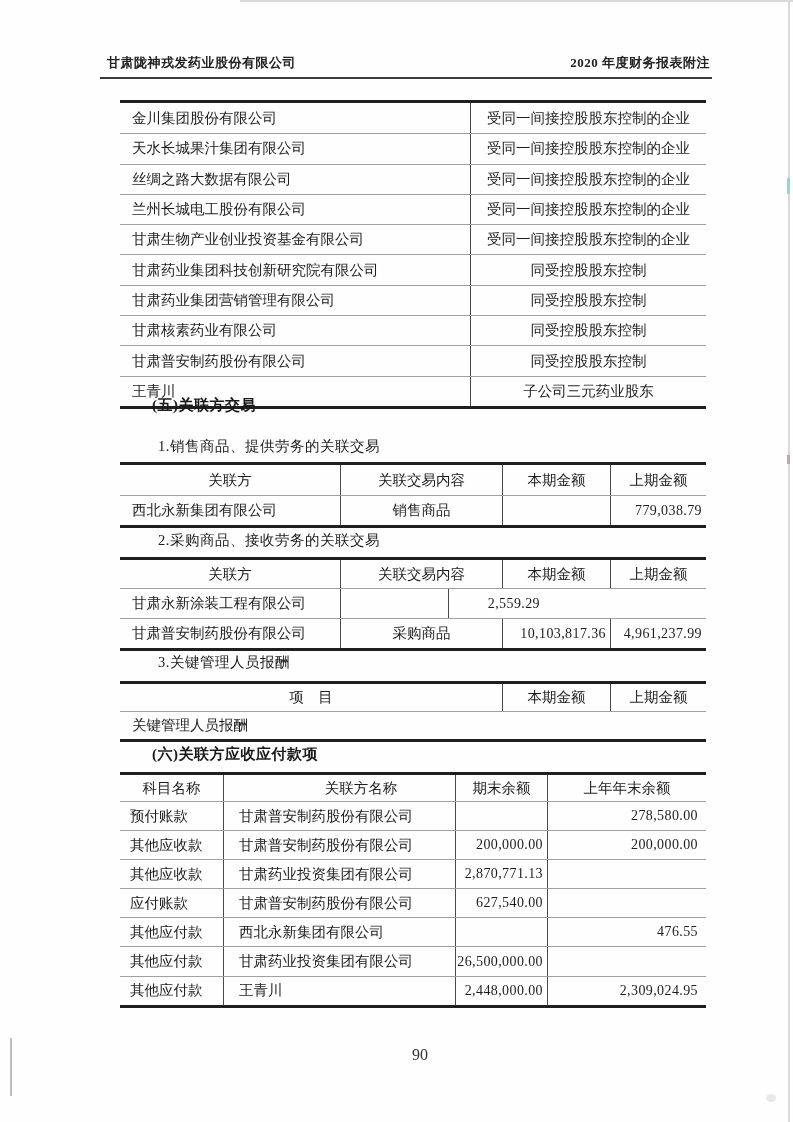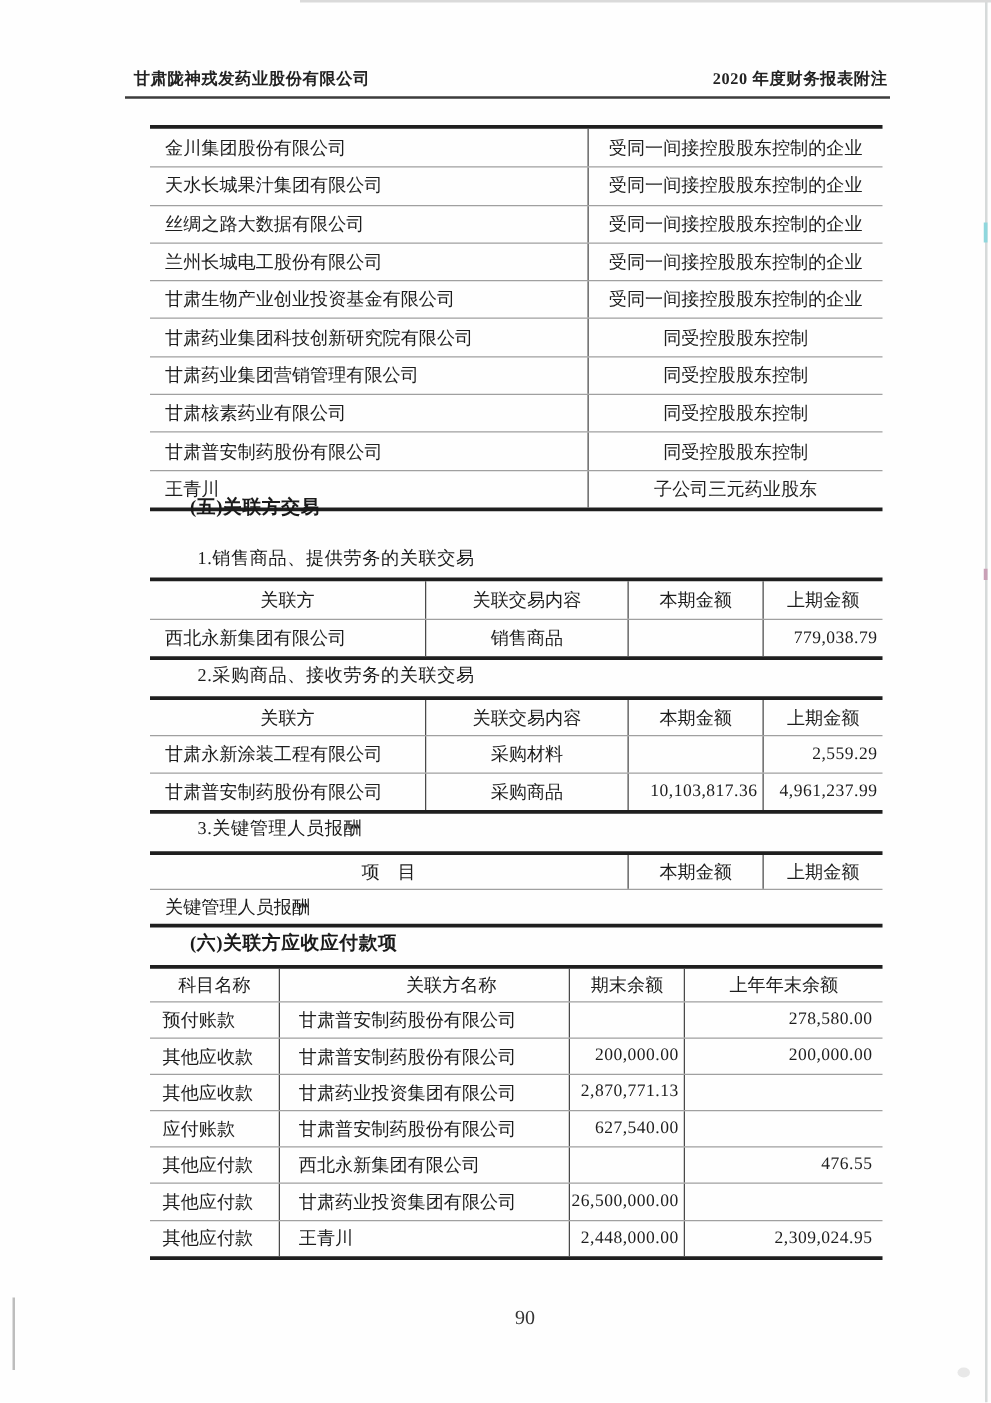--- a/index.html
+++ b/index.html
@@ -173,21 +173,20 @@
 
   <div class="t t3 t23">
     <div class="r h">
       <div class="c c1 ctr">关联方</div>
       <div class="c c2 ctr">关联交易内容</div>
       <div class="c c3 ctr">本期金额</div>
       <div class="c c4 ctr">上期金额</div>
     </div>
     <div class="r dr">
       <div class="c c1 L">甘肃永新涂装工程有限公司</div>
-      <div class="c c2 ctr">采购材料</div>
       <div class="c c3 num"></div>
       <div class="c c4 num">2,559.29</div>
     </div>
     <div class="r dr">
       <div class="c c1 L">甘肃普安制药股份有限公司</div>
       <div class="c c2 ctr">采购商品</div>
       <div class="c c3 num">10,103,817.36</div>
       <div class="c c4 num">4,961,237.99</div>
     </div>
   </div>

